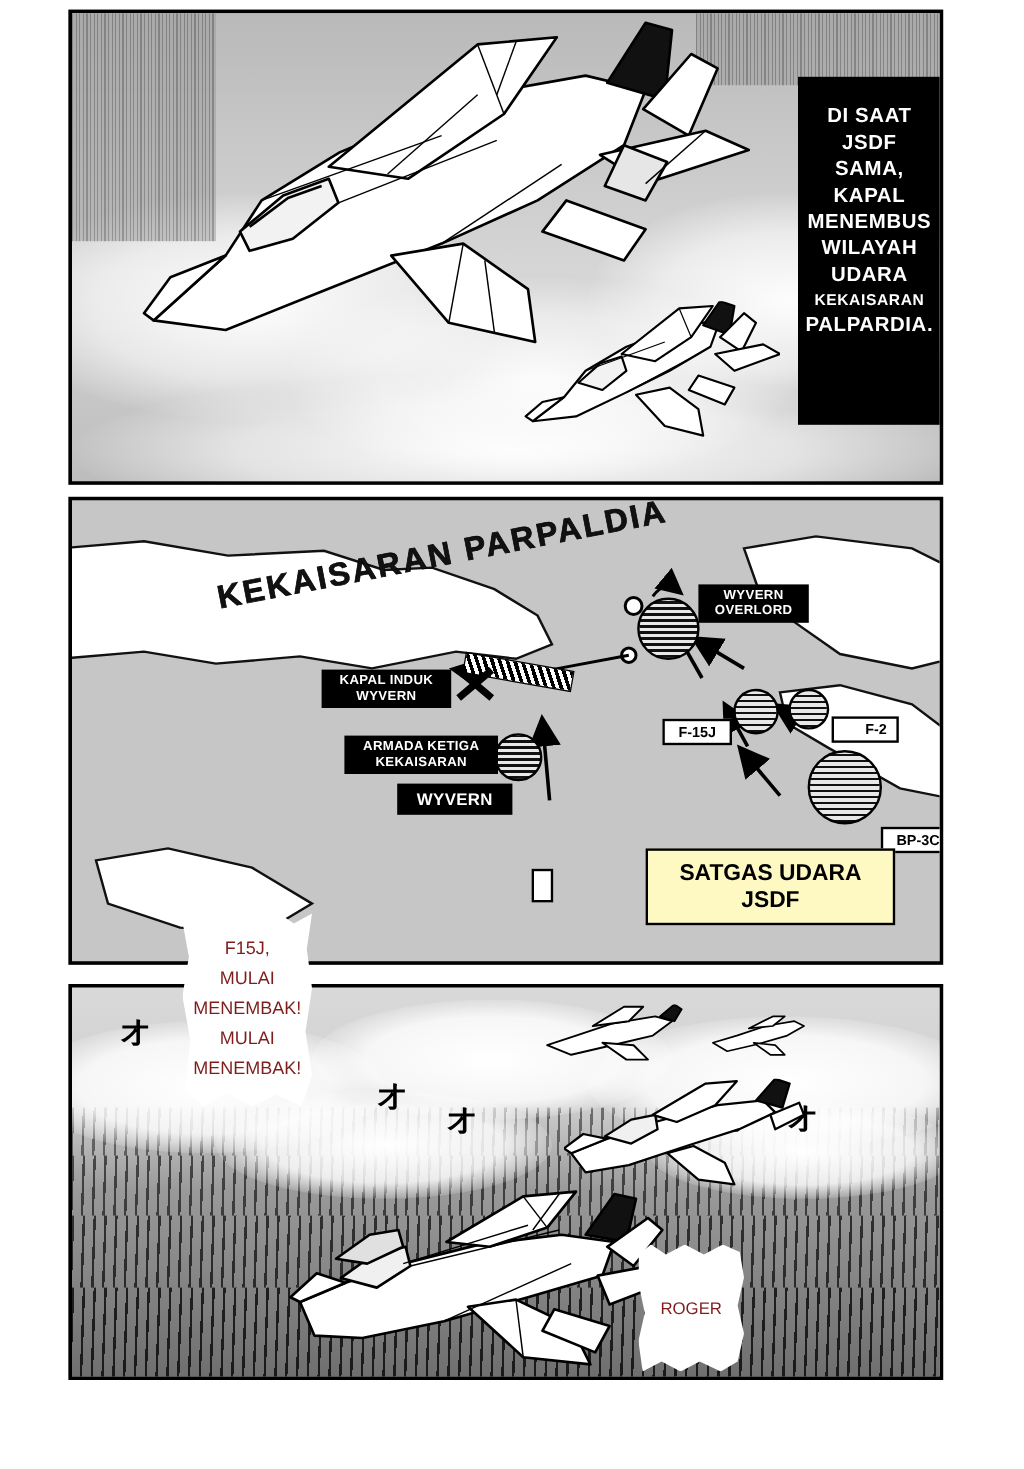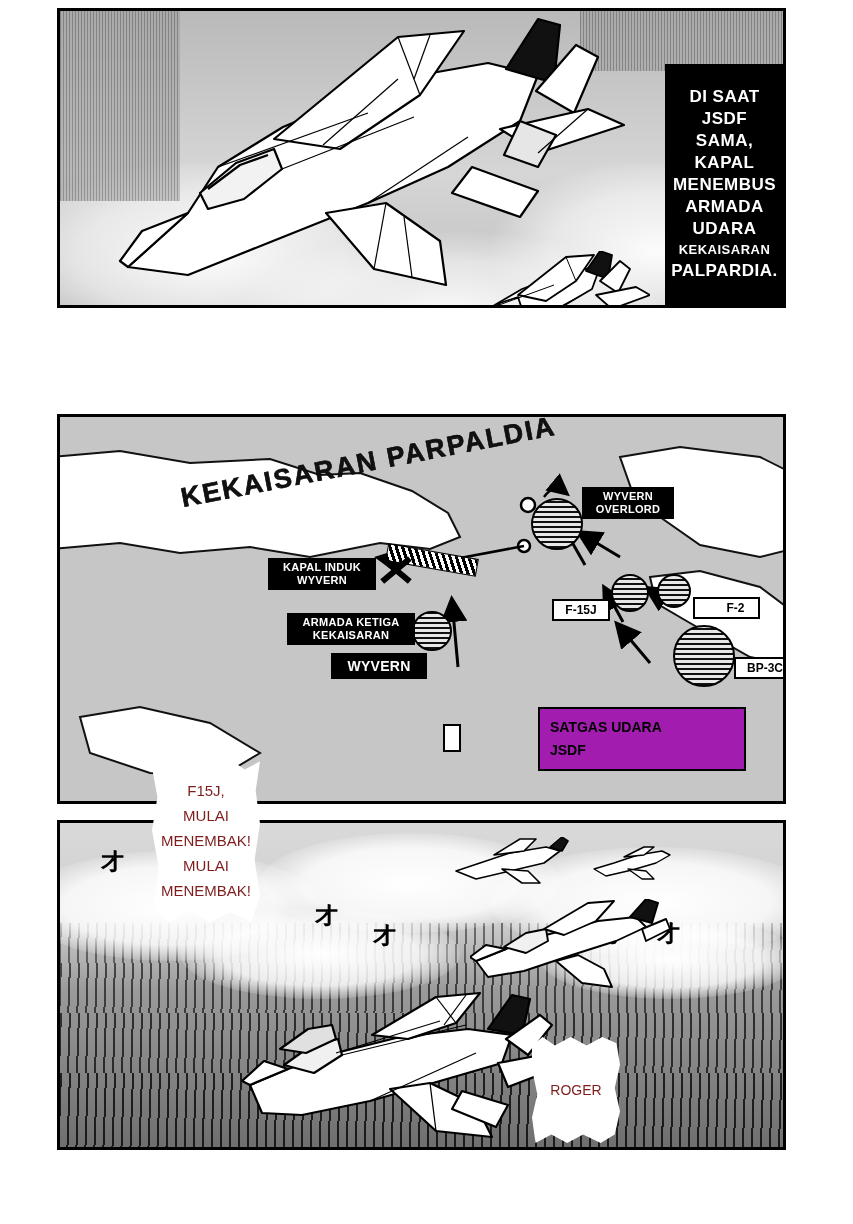--- a/index.html
+++ b/index.html
@@ -25,21 +25,21 @@
   
   .panel {
     position: absolute;
     border: 3px solid #000;
     background: #cfcfcf;
     overflow: hidden;
     box-sizing: border-box;
   }
 
   
-  #panel1 { left: 57px; top: 8px; width: 729px; height: 300px; }
+  #panel1 { left: 57px; top: 8px; width: 729px; height: 396px; }
   .sky-grad {
     position: absolute;
     left: 0; top: 0; right: 0; bottom: 0;
     background:
       linear-gradient(180deg, #b9b9b9 0%, #c8c8c8 28%, #d6d6d6 55%, #bdbdbd 100%);
   }
   .cloudband {
     position: absolute;
     border-radius: 50%;
     background: radial-gradient(ellipse at 50% 50%, rgba(255,255,255,0.95) 0%, rgba(255,255,255,0.55) 45%, rgba(255,255,255,0) 72%);
@@ -116,27 +116,28 @@
     border: 2px solid #000;
     font-size: 12px;
     font-weight: 700;
     line-height: 14px;
     padding: 2px 6px;
     text-align: center;
     box-sizing: border-box;
   }
   .tag-box-big {
     position: absolute;
-    background: #a21caf;
+    background: #fef9c3;
     color: #000;
     border: 2px solid #000;
-    font-size: 14px;
+    font-size: 19px;
     font-weight: 700;
     line-height: 23px;
     padding: 7px 10px;
+    text-align: center;
     box-sizing: border-box;
   }
 
   
   .fleet-bar {
     position: absolute;
     background: repeating-linear-gradient(62deg, #000 0px, #000 3px, #fff 3px, #fff 6px);
     border: 1.5px solid #000;
   }
   .xmark {
@@ -253,21 +254,21 @@
         </g>
       </g>
     </svg>
 
     <div id="caption1">
       <span class="l">DI SAAT</span>
       <span class="l">JSDF</span>
       <span class="l">SAMA,</span>
       <span class="l">KAPAL</span>
       <span class="l">MENEMBUS</span>
-      <span class="l">ARMADA</span>
+      <span class="l">WILAYAH</span>
       <span class="l">UDARA</span>
       <span class="l small">KEKAISARAN</span>
       <span class="l">PALPARDIA.</span>
     </div>
   </div>
 
   <div class="panel" id="panel2">
     <div class="sea"></div>
 
     <svg style="position:absolute; left:0; top:0;" width="729" height="390" viewBox="0 0 729 390">
@@ -333,25 +334,25 @@
 
     <div class="tag-black" style="left:271px; top:236px; width:96px; font-size:14px; line-height:18px; padding:4px 6px;">
       <span>WYVERN</span>
     </div>
 
 
     <div class="tag-white" style="left:492px; top:182px; width:58px;">
       <span>F-15J</span>
     </div>
 
-    <div class="tag-white" style="left:633px; top:180px; width:67px;padding-left:24px;">
+    <div class="tag-white" style="left:633px; top:180px; width:56px;padding-left:24px;">
       <span>F-2</span>
     </div>
 
-    <div class="tag-white" style="left:674px; top:240px; width:62px;">
+    <div class="tag-white" style="left:674px; top:272px; width:62px;">
       <span>BP-3C</span>
     </div>
 
     <div class="tag-box-big" style="left:478px; top:290px; width:208px;">
       <span style="white-space:pre-line;">SATGAS UDARA
 JSDF</span>
     </div>
   </div>
 
   <div class="balloon" style="left:152px; top:758px; width:108px; height:164px; font-size:15px; line-height:25px; padding-top:20px; z-index:5;

